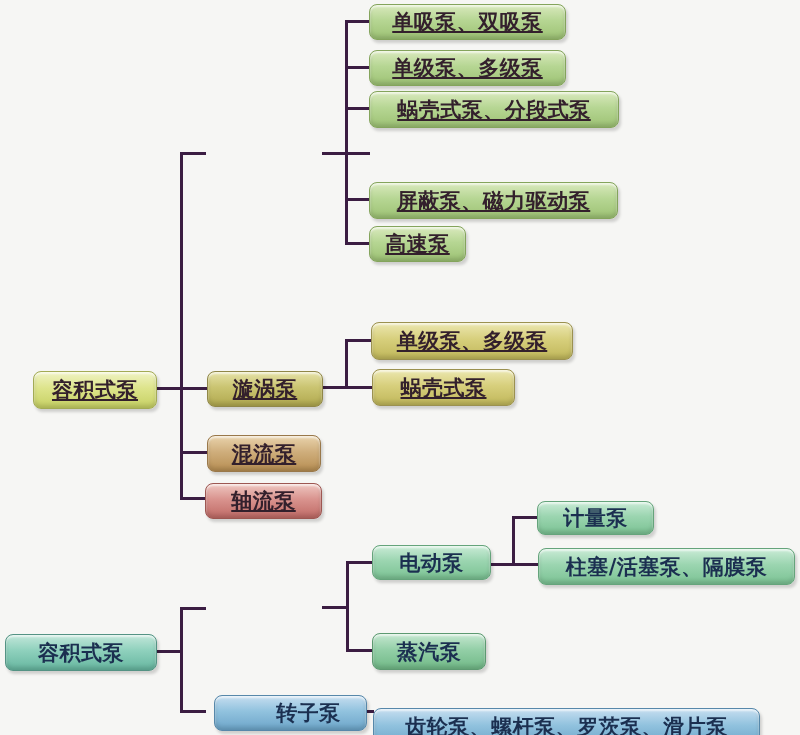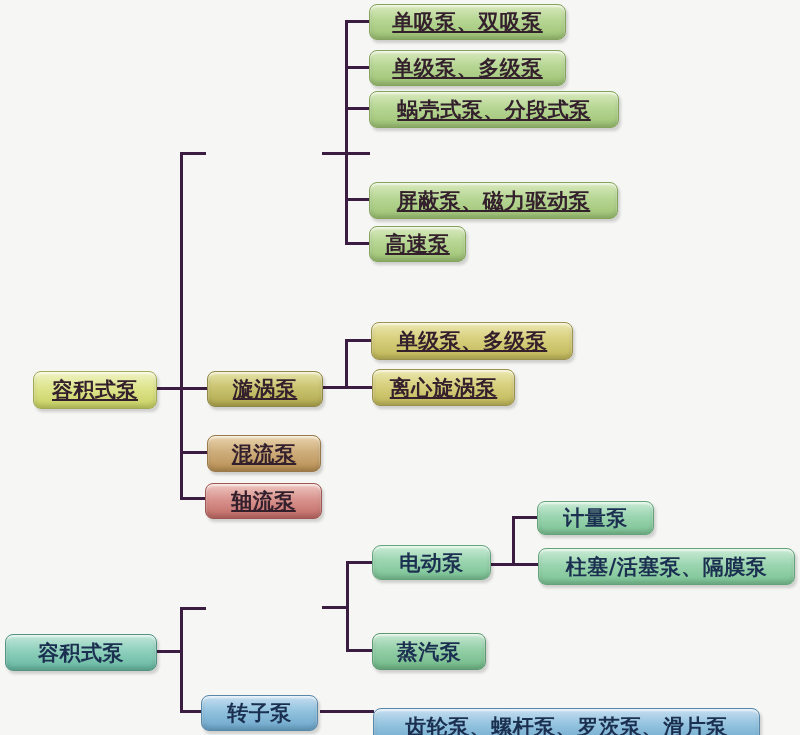--- a/index.html
+++ b/index.html
@@ -73,29 +73,29 @@
 
 
   <div class="node c-green t-dark" style="left:369px;top:4px;width:195px;height:34px;">单吸泵、双吸泵</div>
   <div class="node c-green t-dark" style="left:369px;top:50px;width:195px;height:34px;">单级泵、多级泵</div>
   <div class="node c-green t-dark" style="left:369px;top:91px;width:248px;height:35px;">蜗壳式泵、分段式泵</div>
   <div class="node c-green t-dark" style="left:369px;top:226px;width:95px;height:34px;">高速泵</div>
   <div class="node c-green t-dark" style="left:369px;top:182px;width:247px;height:35px;">屏蔽泵、磁力驱动泵</div>
 
   <div class="node c-olive t-dark" style="left:207px;top:371px;width:114px;height:34px;">漩涡泵</div>
   <div class="node c-yellow t-dark" style="left:371px;top:322px;width:200px;height:36px;">单级泵、多级泵</div>
-  <div class="node c-yellow t-dark" style="left:372px;top:369px;width:141px;height:35px;">离心旋涡泵</div>
+  <div class="node c-yellow t-dark" style="left:372px;top:369px;width:141px;height:35px;">蜗壳式泵</div>
 
   <div class="node c-tan t-dark" style="left:207px;top:435px;width:112px;height:35px;">混流泵</div>
   <div class="node c-salmon t-dark" style="left:205px;top:483px;width:115px;height:34px;">轴流泵</div>
 
   <div class="node c-teal t-navy" style="left:5px;top:634px;width:150px;height:35px;">容积式泵</div>
 
 
-  <div class="node c-mint t-navy" style="left:372px;top:545px;width:117px;height:33px;border-radius:9px;">电动泵</div>
+  <div class="node c-mint t-navy" style="left:372px;top:545px;width:117px;height:33px;">电动泵</div>
   <div class="node c-mint t-navy" style="left:537px;top:501px;width:115px;height:32px;text-align:right;">计量泵</div>
   <div class="node c-mint t-navy" style="left:538px;top:548px;width:255px;height:35px;">柱塞/活塞泵、隔膜泵</div>
   <div class="node c-green2 t-navy" style="left:372px;top:633px;width:112px;height:35px;">蒸汽泵</div>
 
-  <div class="node c-blue t-navy" style="left:201px;top:695px;width:115px;height:34px;">转子泵</div>
+  <div class="node c-blue t-navy" style="left:214px;top:695px;width:115px;height:34px;padding-left:36px;">转子泵</div>
   <div class="node c-blue t-navy" style="left:373px;top:708px;width:385px;height:36px;">齿轮泵、螺杆泵、罗茨泵、滑片泵</div>
 
 </div>
 
 </body></html>

